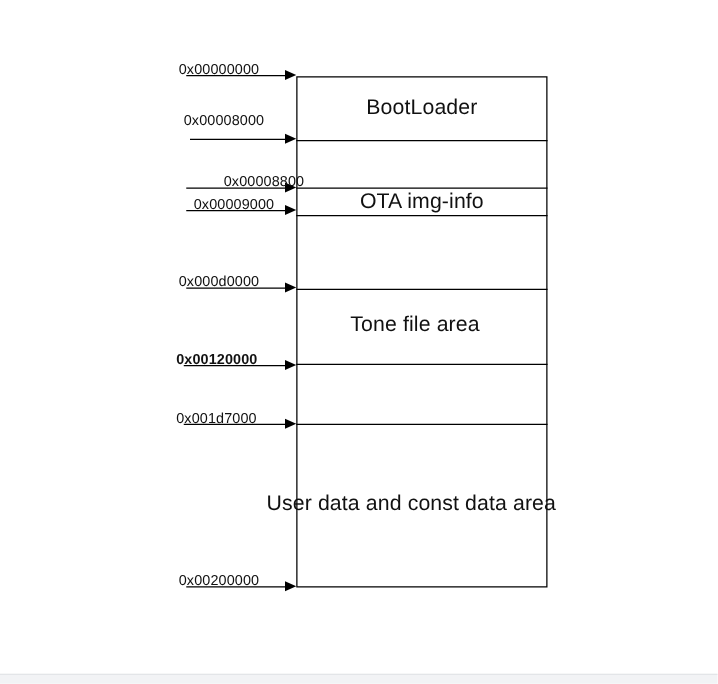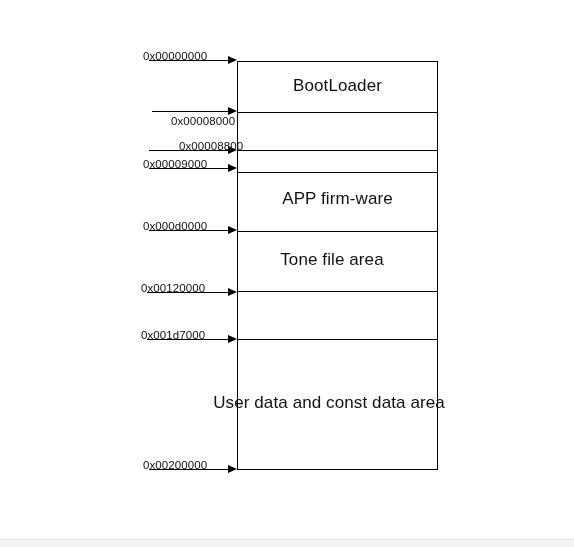--- a/index.html
+++ b/index.html
@@ -116,22 +116,22 @@
 <body>
 
 <div id="canvas">
   <div class="diagram" id="diagram">
 
     <div class="mem-box"></div>
 
   <div class="region" style="left: 237px; top: 61px; width: 201px; height: 51px;">
         <div class="region-label" style="transform: translateY(0px);">BootLoader</div>
       </div>
-      <div class="region" style="left: 237px; top: 172px; width: 201px; height: 59px;">
-        <div class="region-label" style="transform: translateY(-2px);">APP firm-ware</div>
+      <div class="region" style="left: 237px; top: 150px; width: 201px; height: 22px;">
+        <div class="region-label" style="transform: translateY(0px);">OTA img-info</div>
       </div>
       <div class="region" style="left: 237px; top: 231px; width: 190px; height: 60px;">
         <div class="region-label" style="transform: translateY(-1px);">Tone file area</div>
       </div>
       <div class="region" style="left: 237px; top: 339px; width: 184px; height: 131px;">
         <div class="region-label" style="transform: translateY(-1px);">User data and const data area</div>
       </div>
       <div class="divider" style="left: 237px; width: 201px; top: 112px;"></div>
       <div class="divider" style="left: 237px; width: 201px; top: 150px;"></div>
       <div class="divider" style="left: 237px; width: 201px; top: 172px;"></div>
@@ -140,41 +140,41 @@
       <div class="divider" style="left: 237px; width: 201px; top: 339px;"></div>
       <div class="addr-row" style="left: 0px; top: 60px;">
         <div class="addr-line" style="left: 149px; width: 81px;"></div>
         <div class="addr-arrow" style="left: 228px;"></div>
       </div>
       <div class="addr-text" style="left: 143px; top: 50px;">0x00000000</div>
       <div class="addr-row" style="left: 0px; top: 111px;">
         <div class="addr-line" style="left: 152px; width: 78px;"></div>
         <div class="addr-arrow" style="left: 228px;"></div>
       </div>
-      <div class="addr-text" style="left: 147px; top: 115px; margin-left: 24px;">0x00008000</div>
+      <div class="addr-text" style="left: 147px; top: 91px;">0x00008000</div>
       <div class="addr-row" style="left: 0px; top: 150px;">
         <div class="addr-line" style="left: 149px; width: 81px;"></div>
         <div class="addr-arrow" style="left: 228px;"></div>
       </div>
       <div class="addr-text" style="left: 143px; top: 140px; margin-left: 36px;">0x00008800</div>
       <div class="addr-row" style="left: 0px; top: 168px;">
         <div class="addr-line" style="left: 149px; width: 81px;"></div>
         <div class="addr-arrow" style="left: 228px;"></div>
       </div>
-      <div class="addr-text" style="left: 143px; top: 158px;">0x00009000</div>
+      <div class="addr-text" style="left: 155px; top: 158px;">0x00009000</div>
       <div class="addr-row" style="left: 0px; top: 230px;">
         <div class="addr-line" style="left: 149px; width: 81px;"></div>
         <div class="addr-arrow" style="left: 228px;"></div>
       </div>
       <div class="addr-text" style="left: 143px; top: 220px;">0x000d0000</div>
       <div class="addr-row" style="left: 0px; top: 292px;">
         <div class="addr-line" style="left: 147px; width: 83px;"></div>
         <div class="addr-arrow" style="left: 228px;"></div>
       </div>
-      <div class="addr-text" style="left: 141px; top: 282px;">0x00120000</div>
+      <div class="addr-text" style="left: 141px; top: 282px; font-weight: bold;">0x00120000</div>
       <div class="addr-row" style="left: 0px; top: 339px;">
         <div class="addr-line" style="left: 147px; width: 83px;"></div>
         <div class="addr-arrow" style="left: 228px;"></div>
       </div>
       <div class="addr-text" style="left: 141px; top: 329px;">0x001d7000</div>
       <div class="addr-row" style="left: 0px; top: 469px;">
         <div class="addr-line" style="left: 149px; width: 81px;"></div>
         <div class="addr-arrow" style="left: 228px;"></div>
       </div>
       <div class="addr-text" style="left: 143px; top: 459px;">0x00200000</div>

